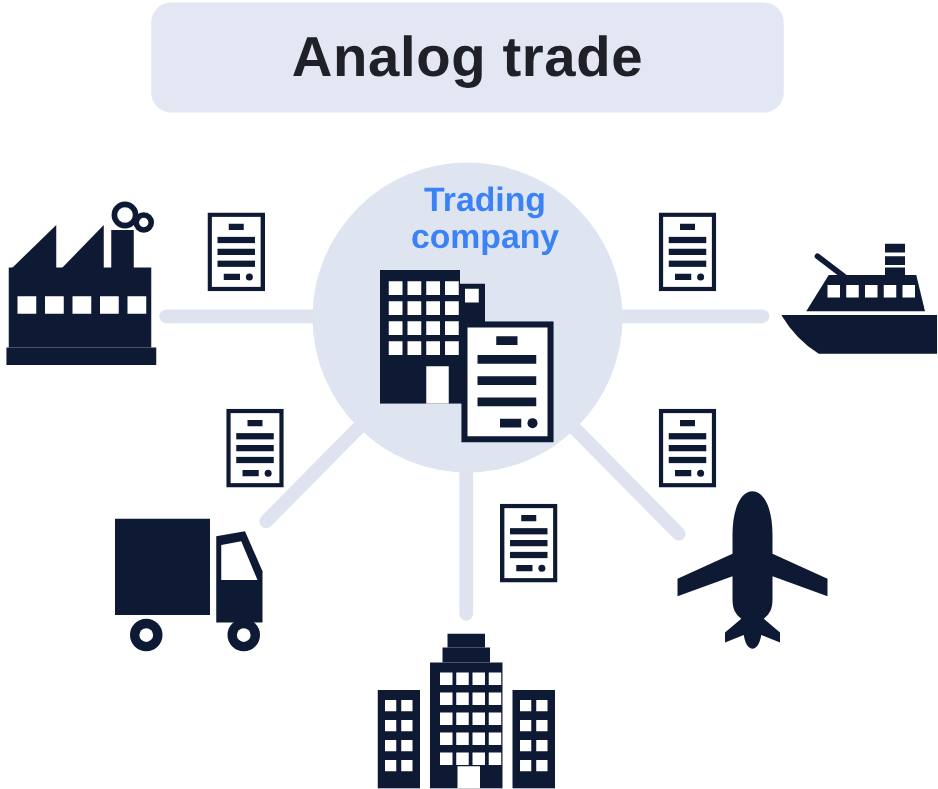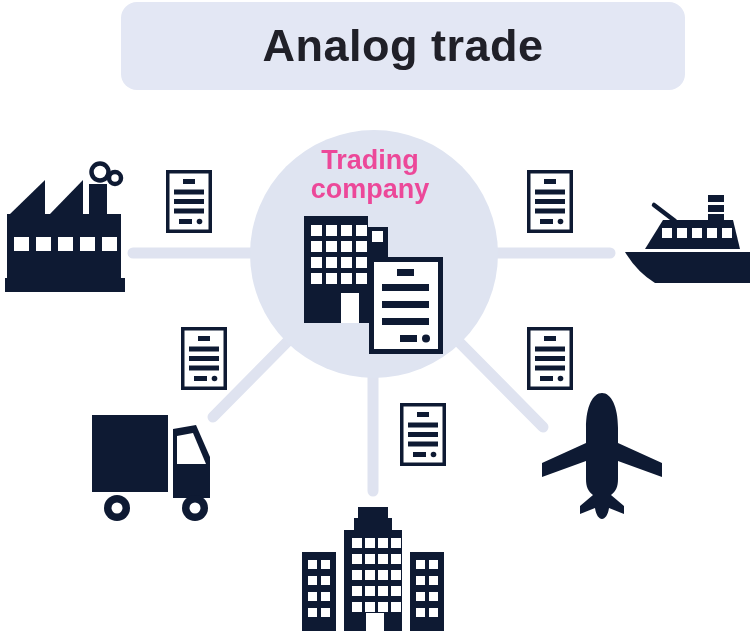--- a/index.html
+++ b/index.html
@@ -2,37 +2,37 @@
 <html><head>
 <meta charset="utf-8">
 <style>
   html,body{margin:0;padding:0;background:#fff;}
   .stage{
     position:relative;width:750px;height:631px;background:#ffffff;overflow:hidden;
     font-family:"Liberation Sans",sans-serif;
   }
   
   .banner{
-    position:absolute;left:121px;top:2px;width:564px;height:88px;
+    position:absolute;left:121px;top:2px;width:506px;height:88px;
     background:#e3e7f4;border-radius:16px;
     display:flex;align-items:center;justify-content:center;z-index:5;
   }
   .banner h1{
     margin:0;font-size:45px;font-weight:700;color:#202028;letter-spacing:0.5px;
   }
   
   .lines{position:absolute;left:0;top:0;z-index:1;}
   
   .hub{
     position:absolute;left:250px;top:130px;width:248px;height:248px;border-radius:50%;
     background:#dfe4f1;z-index:2;
   }
   .hub-label{
-    position:absolute;left:300px;top:146px;width:140px;text-align:center;
-    font-size:27px;line-height:1.07;font-weight:700;color:#ec4899;z-index:3;
+    position:absolute;left:318px;top:146px;width:140px;text-align:center;
+    font-size:27px;line-height:1.07;font-weight:700;color:#3b82f6;z-index:3;
   }
   .icon{position:absolute;z-index:3;}
   .icon svg{display:block;}
   .doc{position:absolute;z-index:4;}
   .pos-factory   {left:5px;   top:157px;}
   .pos-ship      {left:625px; top:193px;}
   .pos-truck     {left:88px;  top:410px;}
   .pos-plane     {left:538px; top:391px;}
   .pos-buildings {left:302px; top:505px;}
   .pos-hub-building{left:304px;top:216px;z-index:3;}

